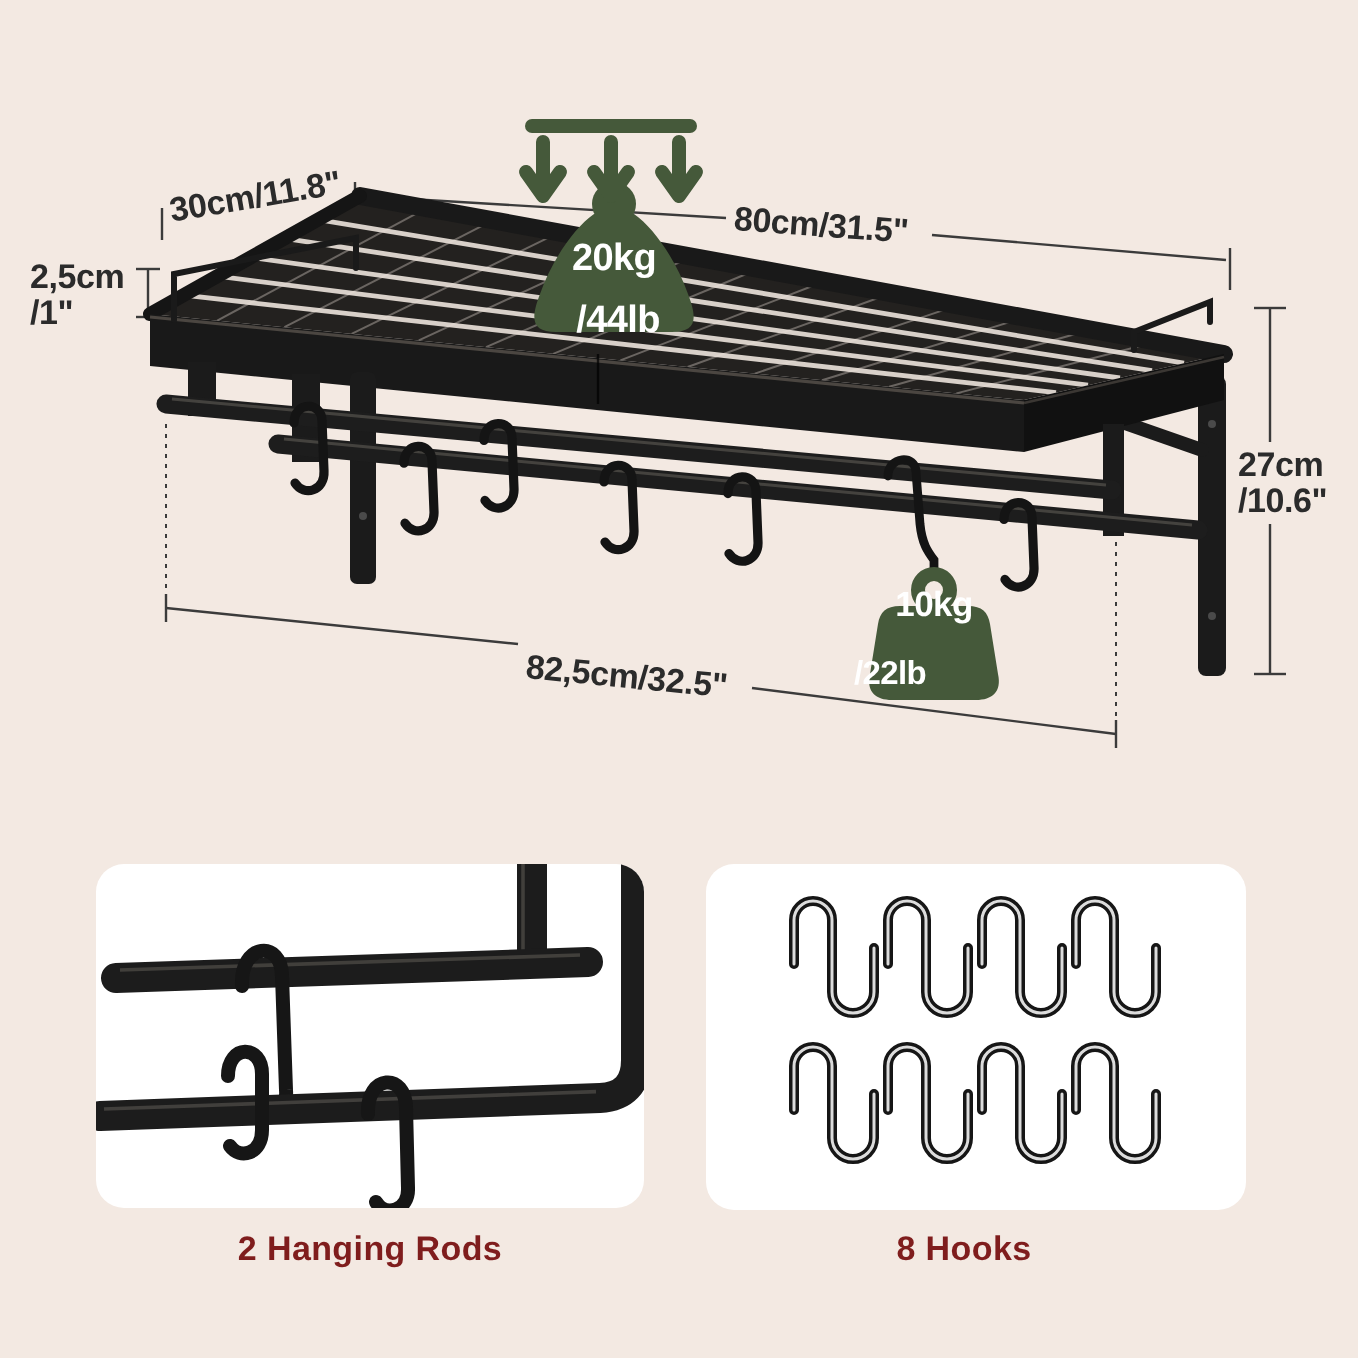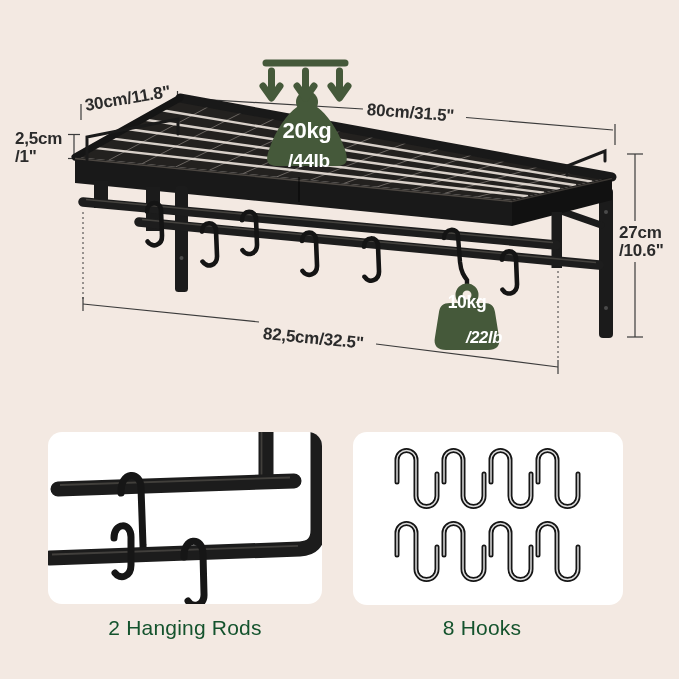--- a/index.html
+++ b/index.html
@@ -13,22 +13,22 @@
     position:absolute;white-space:nowrap;color:#2b2b2b;
     font-size:17px;font-weight:600;letter-spacing:-0.2px;line-height:1;
   }
   .lbl.small{font-size:17px;}
   .rot{transform-origin:0 50%;}
   .badge-txt{
     position:absolute;color:#ffffff;font-weight:700;text-align:center;
     line-height:1;letter-spacing:-0.3px;
   }
   .card-label{
-    position:absolute;text-align:center;color:#14532d;
-    font-size:21px;font-weight:400;letter-spacing:0.2px;line-height:1.1;
+    position:absolute;text-align:center;color:#7f1d1d;
+    font-size:17px;font-weight:700;letter-spacing:0.2px;line-height:1.1;
   }
 </style>
 </head>
 <body>
 
 <div class="stage">
 
 <svg width="679" height="679" viewBox="0 0 679 679">
 
   <defs>
@@ -204,22 +204,22 @@
 <span class="lbl rot" style="left:367px;top:101px;transform:rotate(4.2deg);">80cm/31.5"</span>
 
 <span class="lbl" style="left:15px;top:130px;text-align:center;">2,5cm</span>
 <span class="lbl" style="left:15px;top:148px;">/1"</span>
 
 <span class="lbl small" style="left:619px;top:224px;">27cm</span>
 <span class="lbl small" style="left:619px;top:242px;">/10.6"</span>
 
 <span class="lbl rot" style="left:263px;top:325px;transform:rotate(5.5deg);">82,5cm/32.5"</span>
 
-<span class="badge-txt" style="left:265px;top:120px;width:84px;font-size:22px;">20kg</span>
+<span class="badge-txt" style="left:265px;top:120px;width:84px;font-size:19px;">20kg</span>
 <span class="badge-txt" style="left:267px;top:140px;width:84px;font-size:19px;margin-top:11px;">/44lb</span>
 
 <span class="badge-txt" style="left:430px;top:294px;width:74px;font-size:17.5px;">10kg</span>
-<span class="badge-txt" style="left:447px;top:329px;width:74px;font-size:16.5px;font-style:italic;">/22lb</span>
+<span class="badge-txt" style="left:408px;top:329px;width:74px;font-size:16.5px;">/22lb</span>
 
 <span class="card-label" style="left:48px;top:616px;width:274px;">2 Hanging Rods</span>
 <span class="card-label" style="left:347px;top:616px;width:270px;">8 Hooks</span>
 
 </div>
 
 </body></html>

